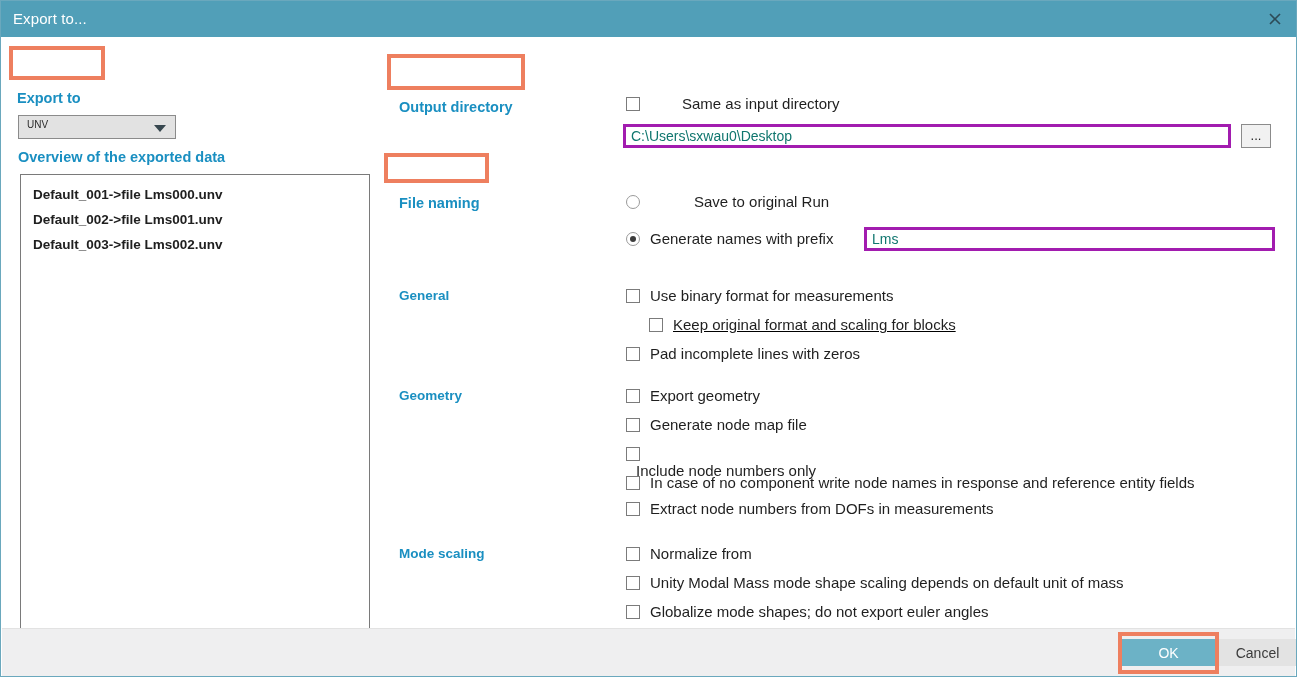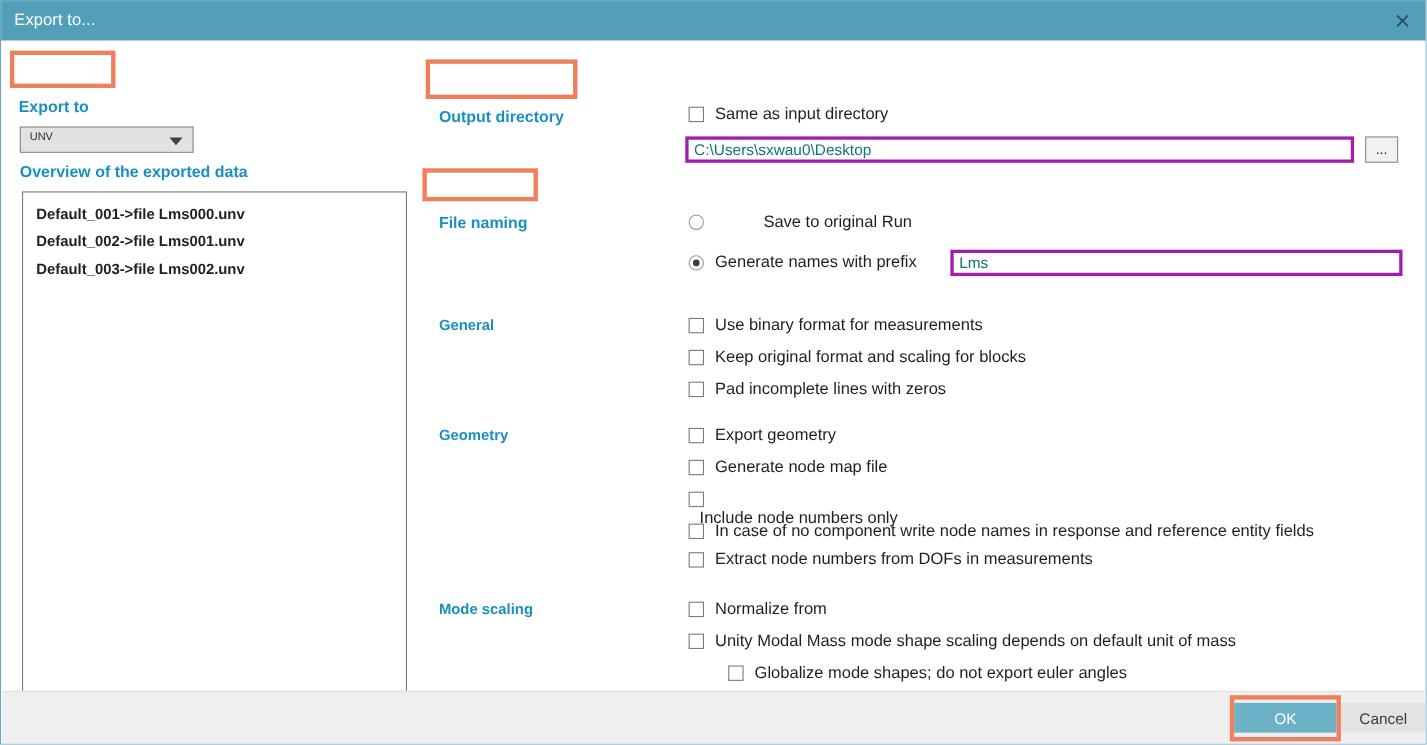--- a/index.html
+++ b/index.html
@@ -266,21 +266,21 @@
     <div class="heading" style="left:16px; top:112px;">Overview of the exported data</div>
 
     <div class="list-box">
       <div class="list-item">Default_001-&gt;file Lms000.unv</div>
       <div class="list-item">Default_002-&gt;file Lms001.unv</div>
       <div class="list-item">Default_003-&gt;file Lms002.unv</div>
     </div>
 
     <div class="heading" style="left:397px; top:62px;">Output directory</div>
 
-    <div class="check-row" style="left:624px; top:57px;">
+    <div class="check-row" style="left:624px; top:57px;gap:32px;">
       <span class="cbox"></span>
       <span class="ctl-label">Same as input directory</span>
     </div>
 
     <input class="text-input" id="dir-input" type="text" value="C:\Users\sxwau0\Desktop" style="">
 
     <button class="browse-btn">...</button>
 
     <div class="heading" style="left:397px; top:158px;">File naming</div>
 
@@ -295,21 +295,21 @@
     </div>
 
     <input class="text-input" id="prefix-input" type="text" value="Lms" style="">
 
     <div class="heading small" style="left:397px; top:251px;">General</div>
 
     <div class="check-row" style="left:624px; top:249px;">
       <span class="cbox"></span>
       <span class="ctl-label">Use binary format for measurements</span>
     </div>
-    <div class="check-row" style="left:624px; top:278px;">
+    <div class="check-row" style="left:647px; top:278px;text-decoration:underline;">
       <span class="cbox"></span>
       <span class="ctl-label">Keep original format and scaling for blocks</span>
     </div>
     <div class="check-row" style="left:624px; top:307px;">
       <span class="cbox"></span>
       <span class="ctl-label">Pad incomplete lines with zeros</span>
     </div>
 
     <div class="heading small" style="left:397px; top:351px;">Geometry</div>
 
@@ -337,21 +337,21 @@
     <div class="heading small" style="left:397px; top:509px;">Mode scaling</div>
 
     <div class="check-row" style="left:624px; top:507px;">
       <span class="cbox"></span>
       <span class="ctl-label">Normalize from</span>
     </div>
     <div class="check-row" style="left:624px; top:536px;">
       <span class="cbox"></span>
       <span class="ctl-label">Unity Modal Mass mode shape scaling depends on default unit of mass</span>
     </div>
-    <div class="check-row" style="left:624px; top:565px;margin-left:36px;">
+    <div class="check-row" style="left:624px; top:565px;">
       <span class="cbox"></span>
       <span class="ctl-label">Globalize mode shapes; do not export euler angles</span>
     </div>
 
   </div>
 
   <div class="footer"></div>
   <button class="btn-ok">OK</button>
   <button class="btn-cancel">Cancel</button>
 

